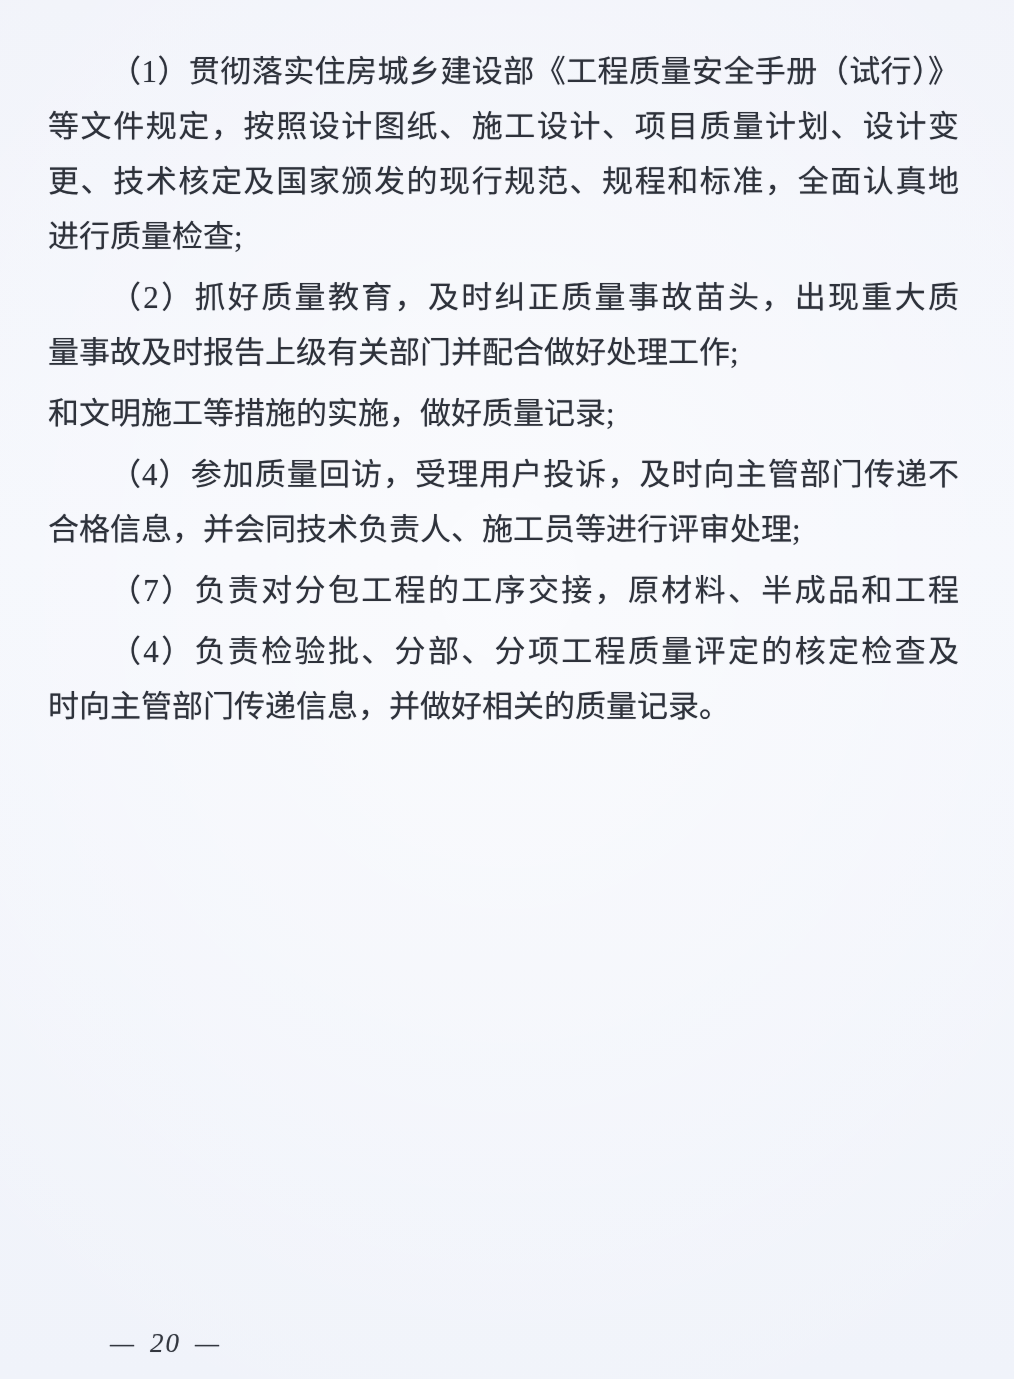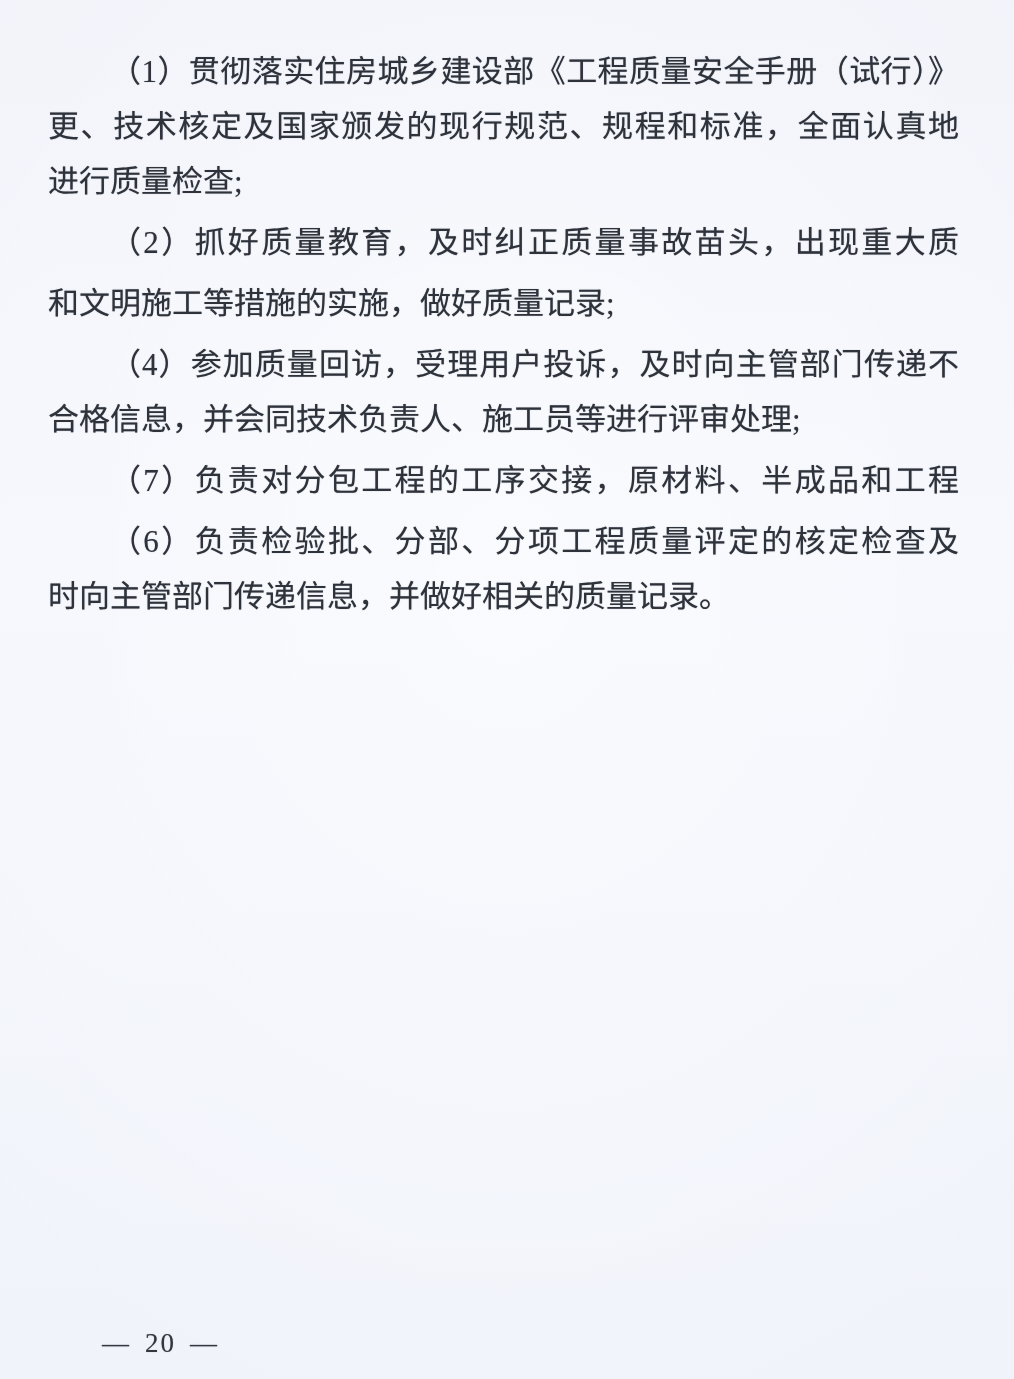--- a/index.html
+++ b/index.html
@@ -39,56 +39,59 @@
   }
   .line.indent {
     text-indent: 2em;
   }
   .line.last {
     text-align: right;
     text-align-last: left;
   }
   .footer {
     position: absolute;
-    left: 88px;
+    left: 96px;
     bottom: 20px;
     font-size: 27px;
     color: #33373f;
     text-shadow: 0 0 1px rgba(46,50,65,0.4);
     letter-spacing: 2px;
+    font-style: italic;
   }
   .footer .dash {
     display: inline-block;
     margin: 0 14px;
   }
 </style>
 </head>
 <body>
 
 <div class="page">
   <div class="text-block" style="color: rgb(46, 50, 59);">
       <div class="paragraph">
         <div class="line indent">（1）贯彻落实住房城乡建设部《工程质量安全手册（试行）》</div>
+        <div class="line">等文件规定，按照设计图纸、施工设计、项目质量计划、设计变</div>
         <div class="line">更、技术核定及国家颁发的现行规范、规程和标准，全面认真地</div>
         <div class="line last">进行质量检查;</div>
       </div>
       <div class="paragraph">
         <div class="line indent">（2）抓好质量教育，及时纠正质量事故苗头，出现重大质</div>
+        <div class="line last">量事故及时报告上级有关部门并配合做好处理工作;</div>
       </div>
       <div class="paragraph">
         <div class="line last">和文明施工等措施的实施，做好质量记录;</div>
       </div>
       <div class="paragraph">
         <div class="line indent">（4）参加质量回访，受理用户投诉，及时向主管部门传递不</div>
         <div class="line last">合格信息，并会同技术负责人、施工员等进行评审处理;</div>
       </div>
       <div class="paragraph">
         <div class="line indent">（7）负责对分包工程的工序交接，原材料、半成品和工程</div>
       </div>
       <div class="paragraph">
-        <div class="line indent">（6）负责检验批、分部、分项工程质量评定的核定检查及</div>
+        <div class="line indent">（4）负责检验批、分部、分项工程质量评定的核定检查及</div>
         <div class="line last">时向主管部门传递信息，并做好相关的质量记录。</div>
       </div>
     </div>
   <div class="footer">
     <span class="dash">—</span><span>20</span><span class="dash">—</span>
   </div>
 </div>
 
 </body></html>

